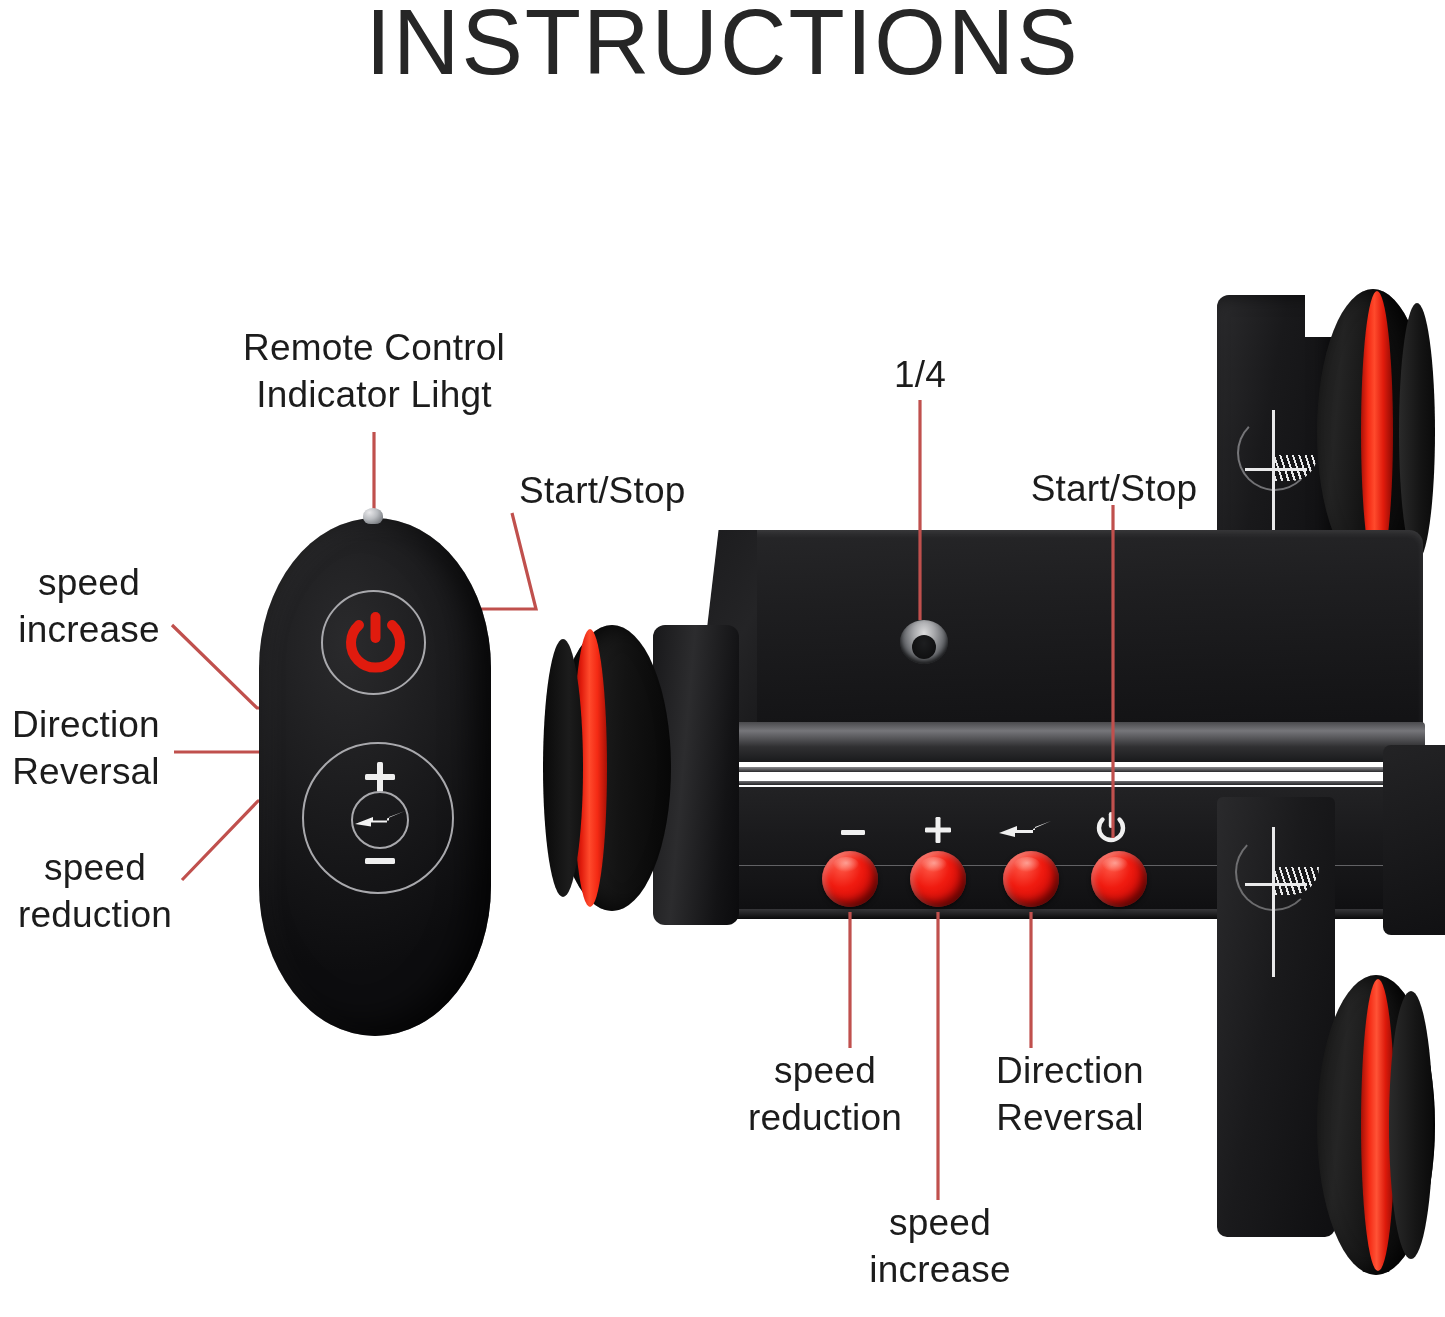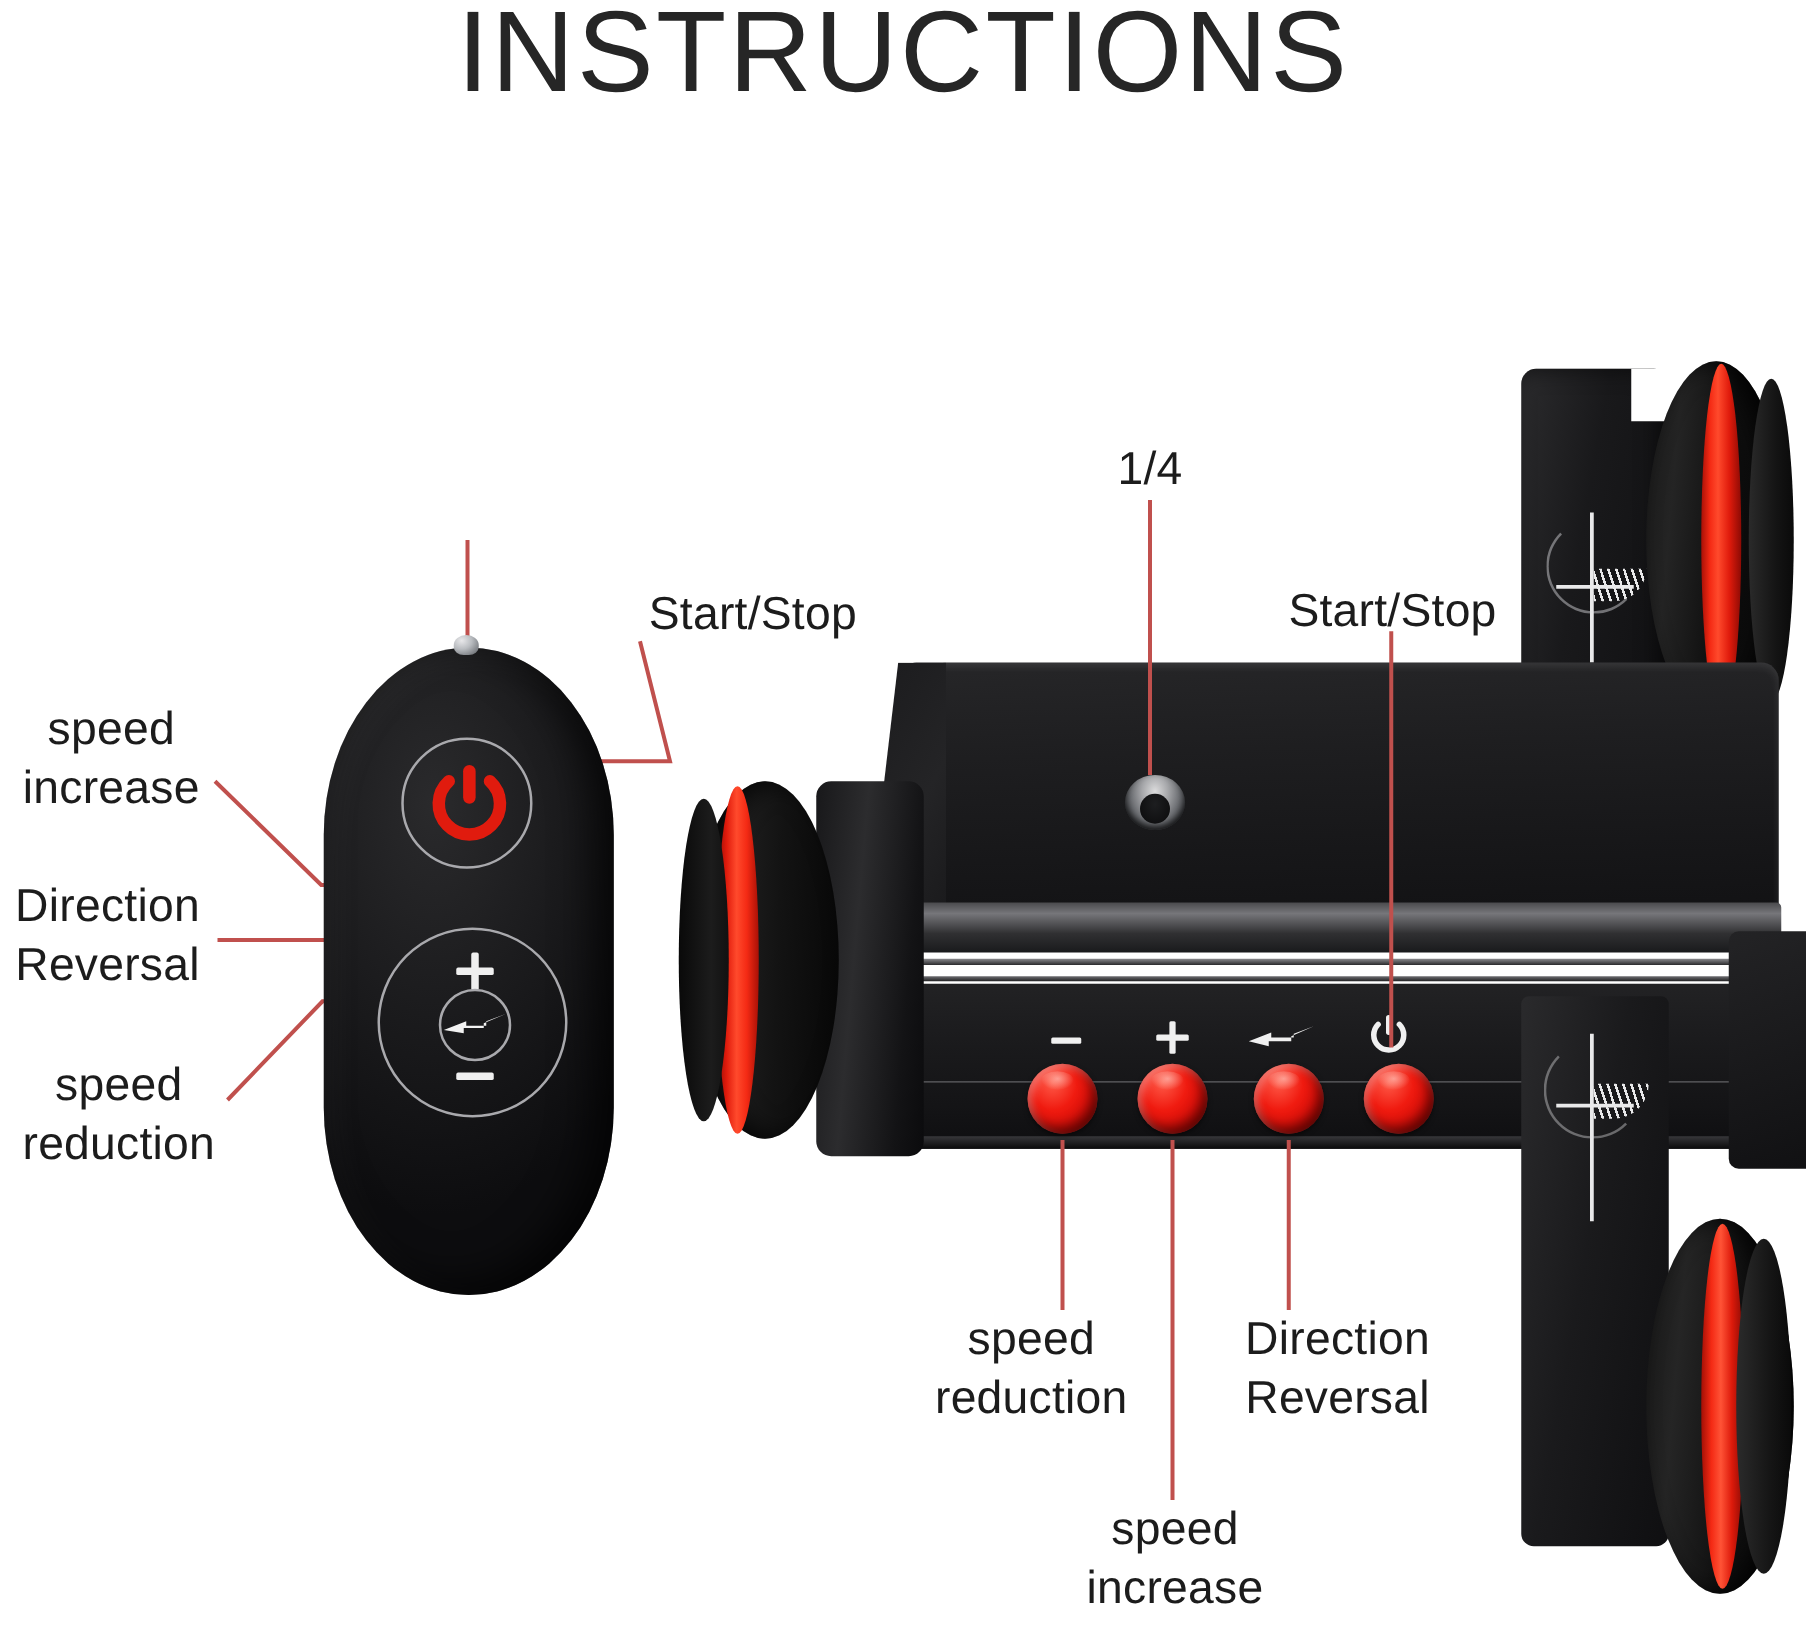--- a/index.html
+++ b/index.html
@@ -338,20 +338,22 @@
       <line x1="1113" y1="505" x2="1113" y2="838"></line>
 
       <line x1="850" y1="912" x2="850" y2="1048"></line>
 
       <line x1="938" y1="912" x2="938" y2="1200"></line>
 
       <line x1="1031" y1="912" x2="1031" y2="1048"></line>
     </g>
   </svg>
 
+  <div class="label ctr" style="left:184px; top:325px; width:380px;">Remote Control
+Indicator Lihgt</div>
 
   <div class="label lft" style="left:519px; top:468px; width:300px;">Start/Stop</div>
 
   <div class="label ctr" style="left:0px; top:560px; width:178px;">speed
 increase</div>
 
   <div class="label ctr" style="left:-6px; top:702px; width:184px;">Direction
 Reversal</div>
 
   <div class="label ctr" style="left:0px; top:845px; width:190px;">speed

